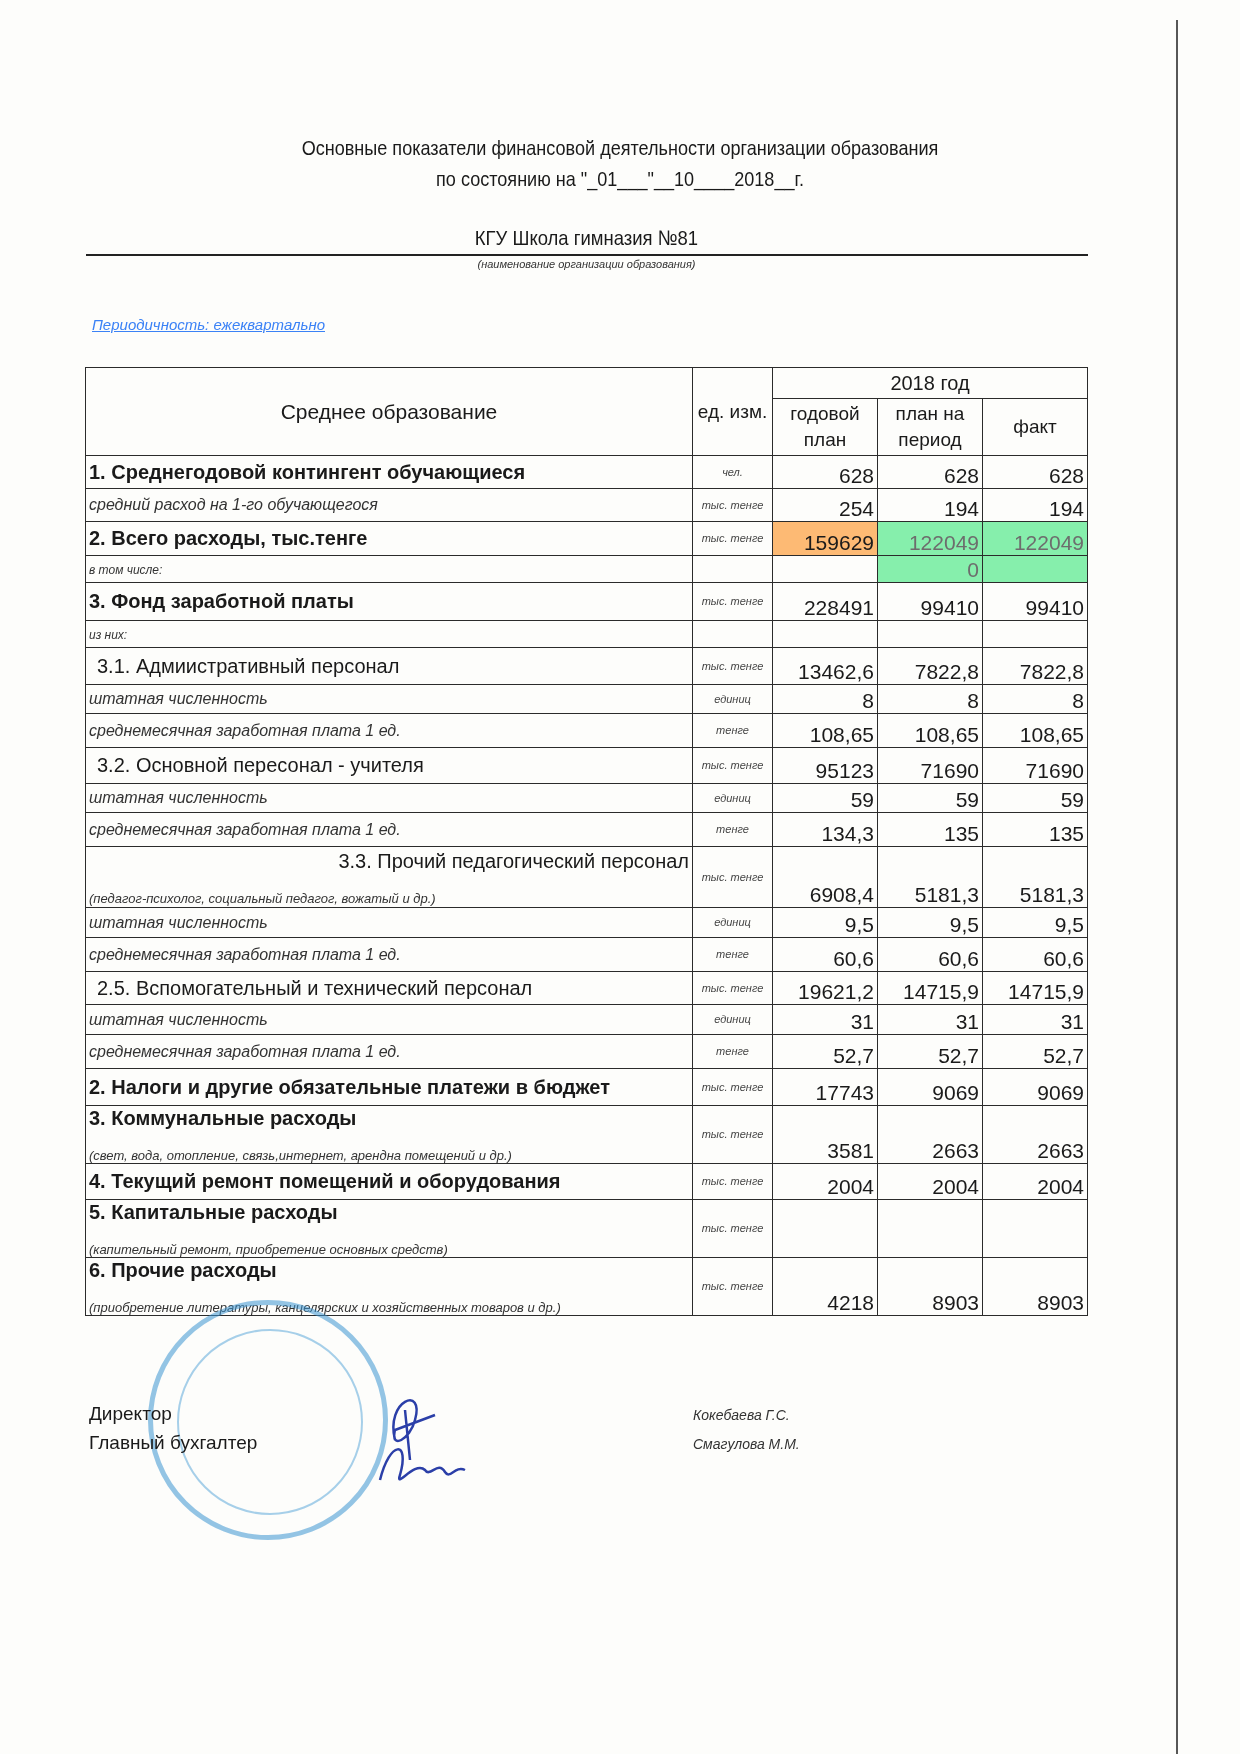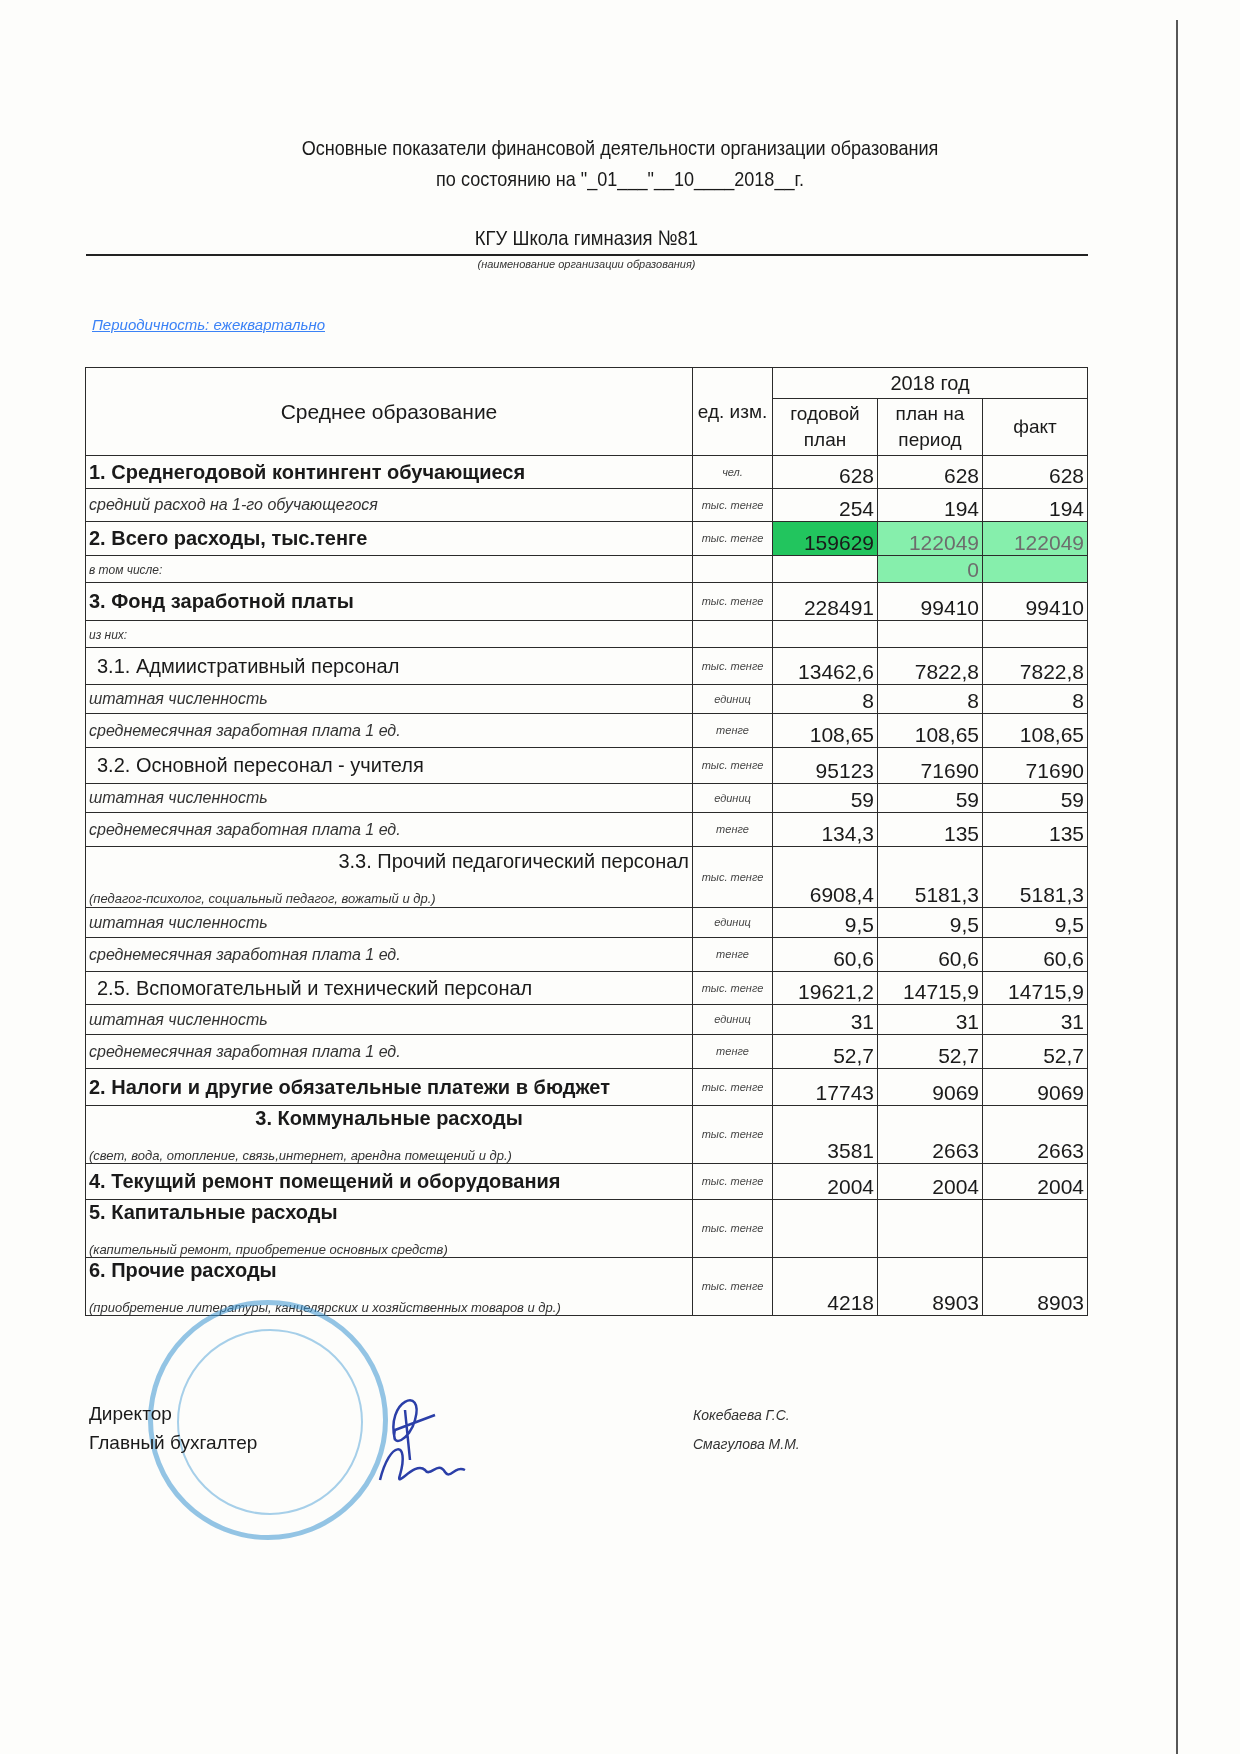--- a/index.html
+++ b/index.html
@@ -22,21 +22,21 @@
   .hdr-unit { text-align:center; font-size:19px; line-height:24px; }
   .hdr-year { text-align:center; font-size:20px; height:30px; }
   .hdr-sub { text-align:center; font-size:19px; line-height:26px; height:56px; }
   .unit { text-align:center; font-size:11px; font-style:italic; color:#444; line-height:13px; }
   .num { text-align:right; font-size:21px; padding-right:3px !important; vertical-align:bottom !important; }
   .lbl-bold { font-size:20px; font-weight:bold; }
   .lbl-reg { font-size:20px;margin-left:8px; }
   .lbl-it { font-size:16px; font-style:italic; color:#333; }
   .lbl-small { font-size:12px; font-style:italic; color:#333; }
   .lbl-sub { font-size:13px; font-style:italic; color:#333; display:block; }
-  .shade-light { background:#22c55e; }
+  .shade-light { background:#fdba74; }
   .shade-dark { background:#86efac; color:#6d6d6d; }
   .sig { position:absolute; font-size:19px; }
   .sig-name { position:absolute; font-size:14px; font-style:italic; color:#333; }
   .stamp { position:absolute; left:148px; top:1300px; width:240px; height:240px; border-radius:50%; border:5px solid rgba(60,150,210,.55); box-sizing:border-box; }
   .stamp::after { content:""; position:absolute; left:24px; top:24px; width:182px; height:182px; border-radius:50%; border:2px solid rgba(60,150,210,.45); }
   .signature { position:absolute; }
 </style>
 </head>
 <body>
 
@@ -201,21 +201,21 @@
         <td class="num">52,7</td>
       </tr>
       <tr style="height: 37px;">
         <td><span class="lbl-bold">2. Налоги и другие обязательные платежи в бюджет</span></td>
         <td class="unit">тыс. тенге</td>
         <td class="num">17743</td>
         <td class="num">9069</td>
         <td class="num">9069</td>
       </tr>
       <tr style="height: 58px;">
-        <td><span class="lbl-bold" style="display: block; line-height: 24px; text-align: center;">3. Коммунальные расходы</span><br><span class="lbl-sub">(свет, вода, отопление, связь,интернет, арендна помещений и др.)</span></td>
+        <td><span class="lbl-bold" style="display: block; line-height: 24px;">3. Коммунальные расходы</span><br><span class="lbl-sub">(свет, вода, отопление, связь,интернет, арендна помещений и др.)</span></td>
         <td class="unit">тыс. тенге</td>
         <td class="num">3581</td>
         <td class="num">2663</td>
         <td class="num">2663</td>
       </tr>
       <tr style="height: 36px;">
         <td><span class="lbl-bold">4. Текущий ремонт помещений и оборудования</span></td>
         <td class="unit">тыс. тенге</td>
         <td class="num">2004</td>
         <td class="num">2004</td>

